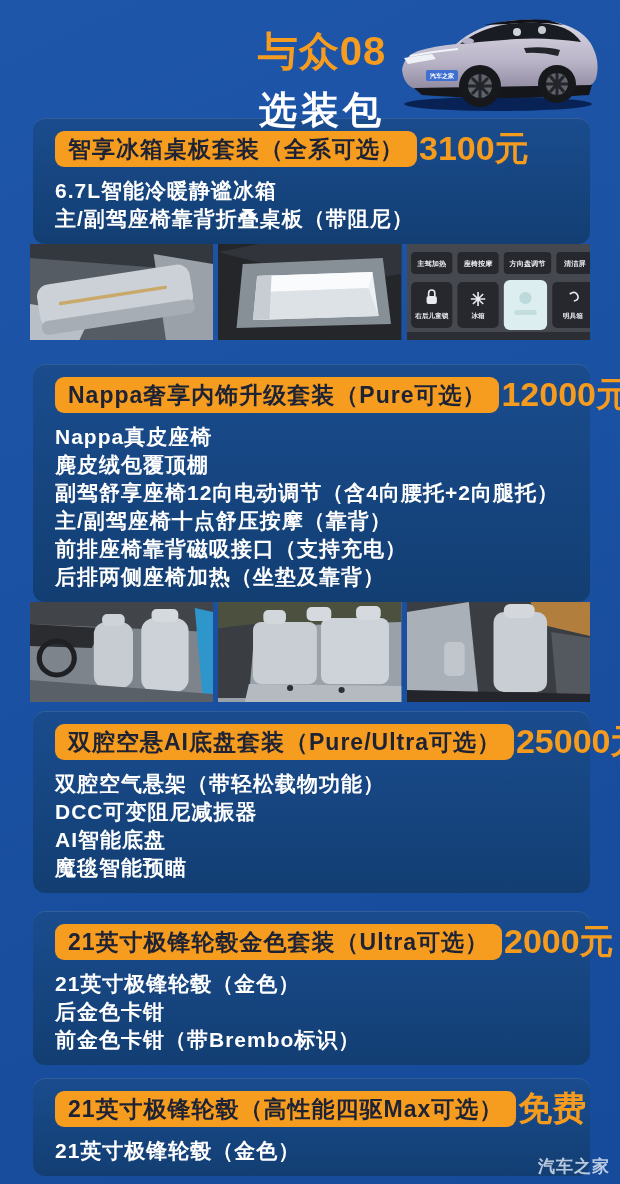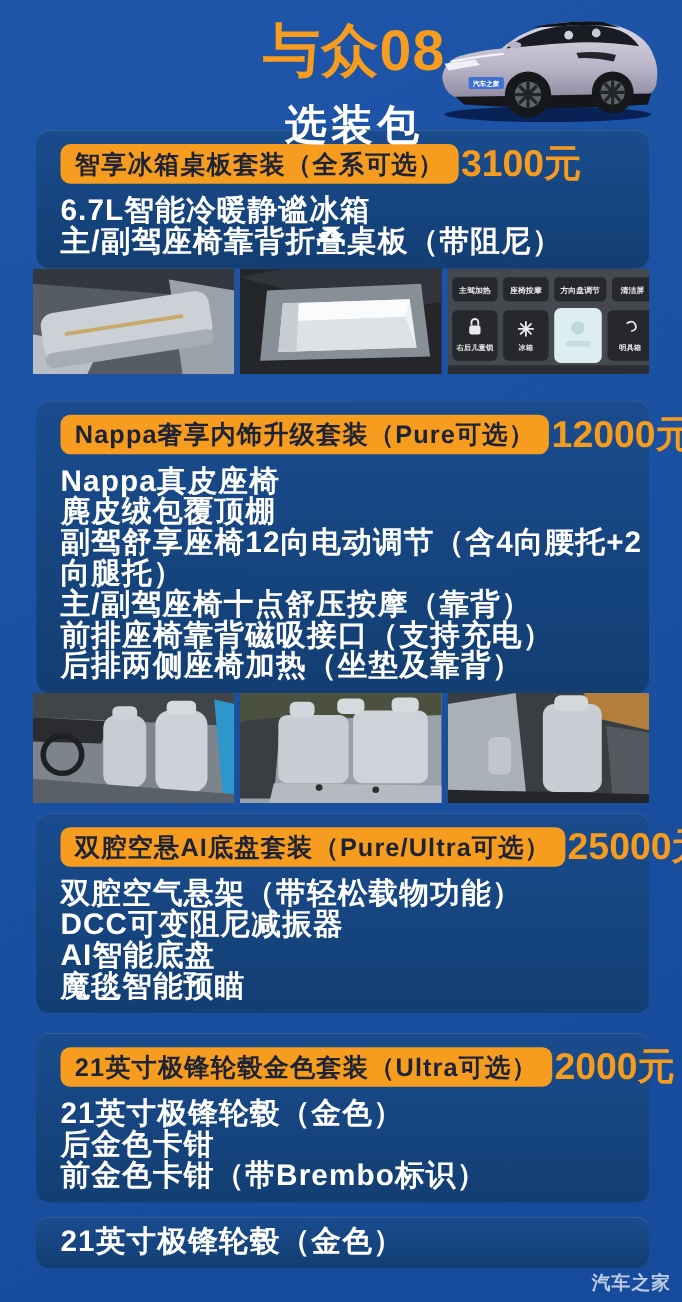--- a/index.html
+++ b/index.html
@@ -8,40 +8,40 @@
     font-family:"Liberation Sans","DejaVu Sans",sans-serif;
     font-weight:700;
     background:linear-gradient(155deg,#1e56aa 0%,#1b51a2 45%,#164a9a 100%);
     overflow:hidden;
   }
   .poster { position:relative; width:620px; height:1184px; }
 
   
   .header { position:relative; height:118px; }
   .titles { position:absolute; left:238px; top:12px; width:168px; text-align:center; }
-  .title-model { color:#f69c1f; font-size:52px; letter-spacing:1px; }
+  .title-model { color:#f69c1f; font-size:40px; letter-spacing:1px;margin-top:12px; }
   .title-sub   { color:#ffffff; font-size:38px; letter-spacing:4px; margin-top:6px; }
   .car-svg { position:absolute; right:16px; top:6px; width:208px; height:108px; }
 
   
   .panel {
     margin:0 30px 0 33px; width:557px;
     background:linear-gradient(180deg,#1a4c8e 0%,#123e72 100%);
     border-radius:12px;
     padding:8px 6px 11px 22px;
     box-shadow:inset 0 1px 0 rgba(255,255,255,.10);
   }
   .panel-head { display:flex; align-items:center; gap:2px; margin-bottom:5px; }
   .badge {
     background:#f69c1f; color:#1d2235;
     font-size:23px; line-height:30px; padding:3px 13px;
     border-radius:9px; white-space:nowrap; letter-spacing:1px;
   }
   .price { color:#f59b1e; font-size:34px; white-space:nowrap; }
-  .feature { color:#ffffff; font-size:27px; line-height:28px; letter-spacing:1px; }
+  .feature { color:#ffffff; font-size:21px; line-height:28px; letter-spacing:1px; }
 
   .mt12{margin-top:12px;} .mt24{margin-top:24px;} .mt9{margin-top:9px;}
   .mt18{margin-top:18px;} .mt13{margin-top:13px;}
 
   
   .imgrow { display:flex; gap:5px; margin:0 30px 0 30px; }
   .imgrow .thumb { flex:1; height:96px; overflow:hidden; }
   .imgrow.row2 .thumb { height:100px; }
   .thumb svg { width:100%; height:100%; display:block; }
 
@@ -236,18 +236,22 @@
     <div class="panel-head">
       <span class="badge">21英寸极锋轮毂金色套装（Ultra可选）</span>
       <span class="price">2000元</span>
     </div>
     <div class="feature">21英寸极锋轮毂（金色）</div>
     <div class="feature">后金色卡钳</div>
     <div class="feature">前金色卡钳（带Brembo标识）</div>
   </section>
 
   <section class="panel mt13">
+    <div class="panel-head">
+      <span class="badge">21英寸极锋轮毂（高性能四驱Max可选）</span>
+      <span class="price">免费</span>
+    </div>
     <div class="feature">21英寸极锋轮毂（金色）</div>
   </section>
 
   <div class="watermark">汽车之家</div>
 
 </div>
 
 </body></html>

